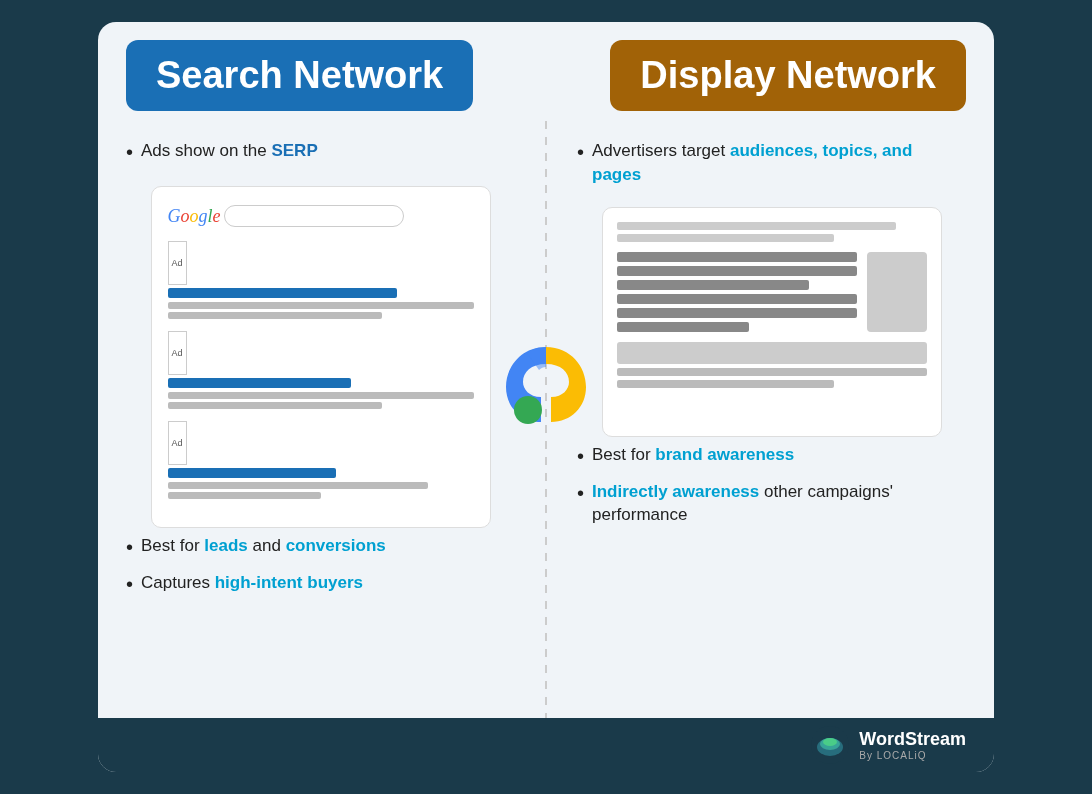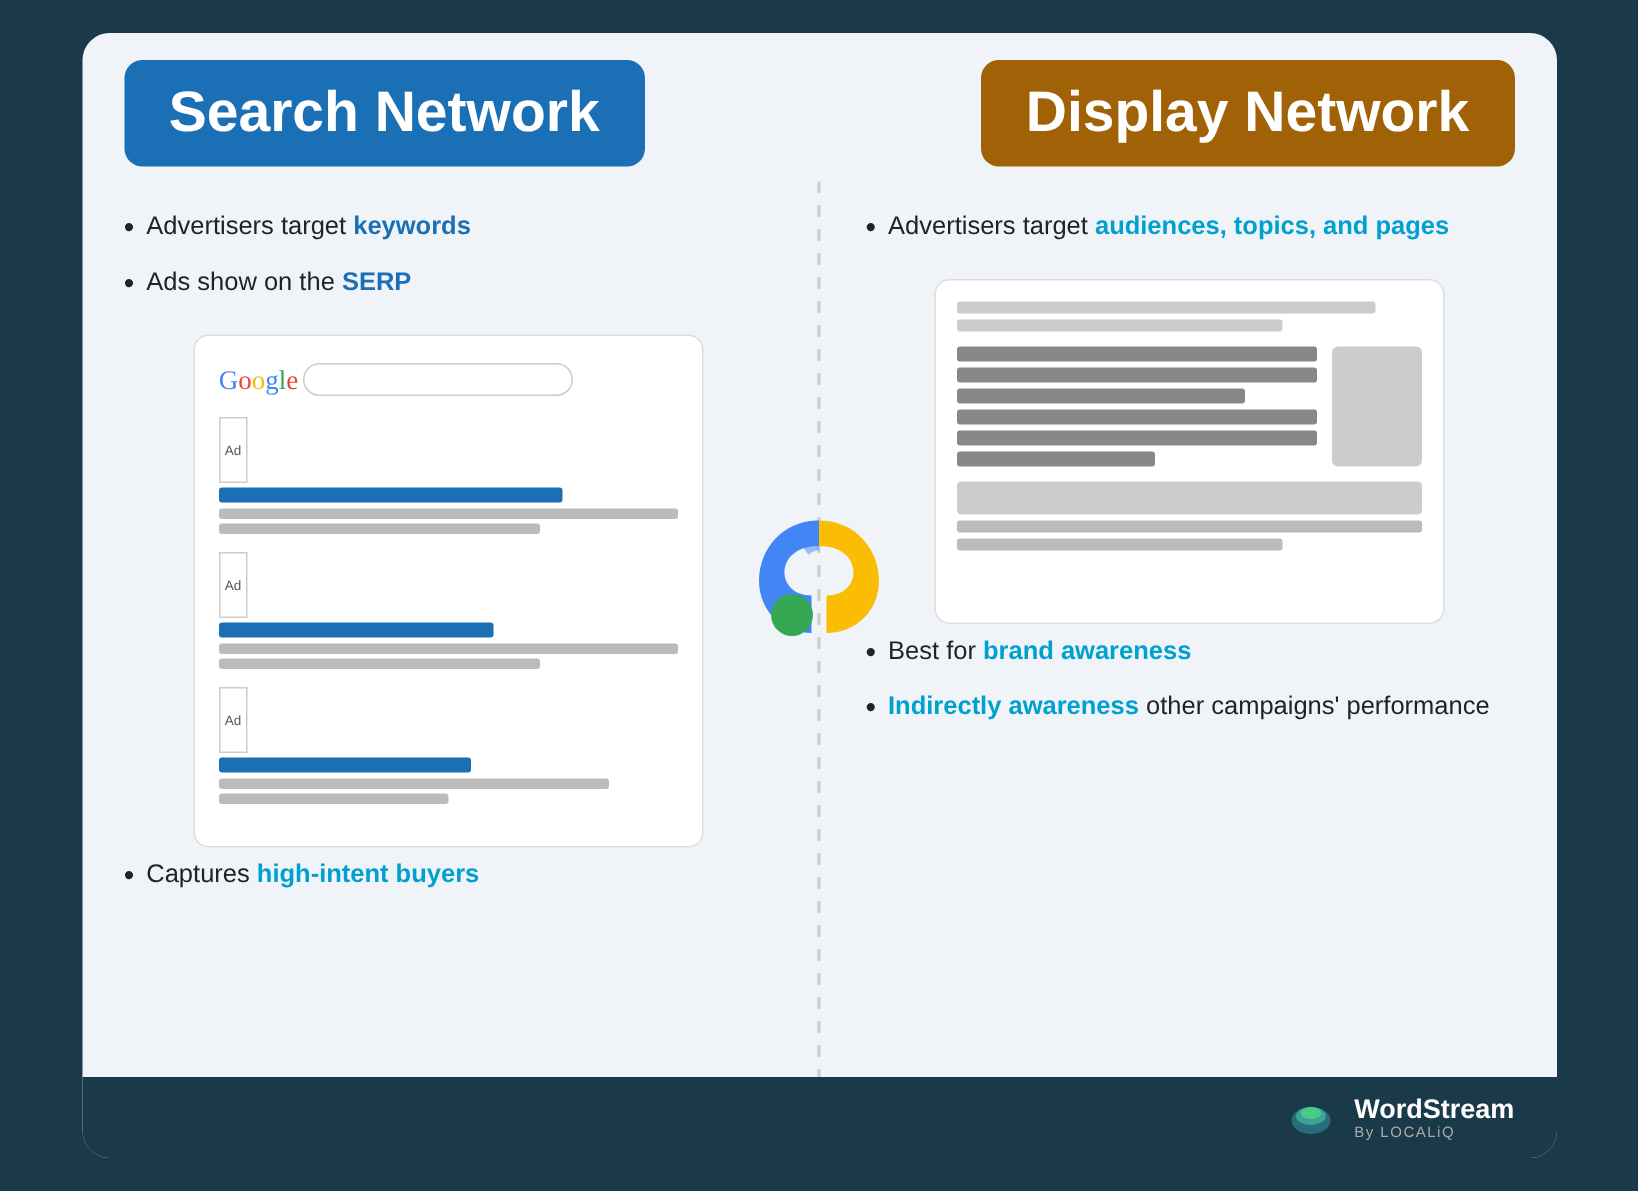--- a/index.html
+++ b/index.html
@@ -9,21 +9,21 @@
       background: #1a3a4a;
       display: flex;
       align-items: center;
       justify-content: center;
       font-family: Arial, sans-serif;
       overflow: hidden;
     }
     .card {
       background: #f0f4f8;
       border-radius: 18px;
-      width: 983px;
+      width: 896px;
       height: 750px;
       padding: 0;
       position: relative;
       display: flex;
       flex-direction: column;
     }
     .header-row {
       display: flex;
       padding: 18px 28px 0 28px;
       gap: 20px;
@@ -108,20 +108,21 @@
       padding: 18px 16px 16px 16px;
       width: 340px;
       margin: 0 auto;
       min-height: 230px;
     }
     .google-bar {
       display: flex;
       align-items: flex-end;
       gap: 3px;
       margin-bottom: 14px;
+      font-style: italic;
     }
     .google-logo {
       font-size: 18px;
       font-family: Georgia, serif;
       color: #4285F4;
     }
     .google-logo span:nth-child(1) { color: #4285F4; }
     .google-logo span:nth-child(2) { color: #EA4335; }
     .google-logo span:nth-child(3) { color: #FBBC05; }
     .google-logo span:nth-child(4) { color: #4285F4; }
@@ -276,23 +277,20 @@
     <div class="header-badge display">
       <h1>Display Network</h1>
     </div>
   </div>
 
   <div class="main-content">
 
     <div class="left-col">
       <ul class="bullet-list">
         <li>
-          <span>Advertisers target <strong class="highlight-blue">keywords</strong></span>
-        </li>
-        <li>
           <span>Ads show on the <strong class="highlight-blue">SERP</strong></span>
         </li>
       </ul>
 
       <div class="search-mockup">
         <div class="google-bar">
           <div class="google-logo">
             <span>G</span><span>o</span><span>o</span><span>g</span><span>l</span><span>e</span>
           </div>
           <div class="search-box"></div>
@@ -314,20 +312,23 @@
 
         <div class="ad-result">
           <span class="ad-label">Ad</span>
           <div class="ad-blue-bar" style="width:55%;"></div>
           <div class="ad-grey-bar" style="width:85%;"></div>
           <div class="ad-grey-bar" style="width:50%;"></div>
         </div>
       </div>
 
       <ul class="bullet-list bottom-bullets">
+        <li>
+          <span>Best for <strong class="highlight-cyan">leads</strong> and <strong class="highlight-cyan">conversions</strong></span>
+        </li>
         <li>
           <span>Captures <strong class="highlight-cyan">high-intent buyers</strong></span>
         </li>
       </ul>
     </div>
 
     <div class="divider"></div>
 
     <div class="right-col">
       <ul class="bullet-list">

